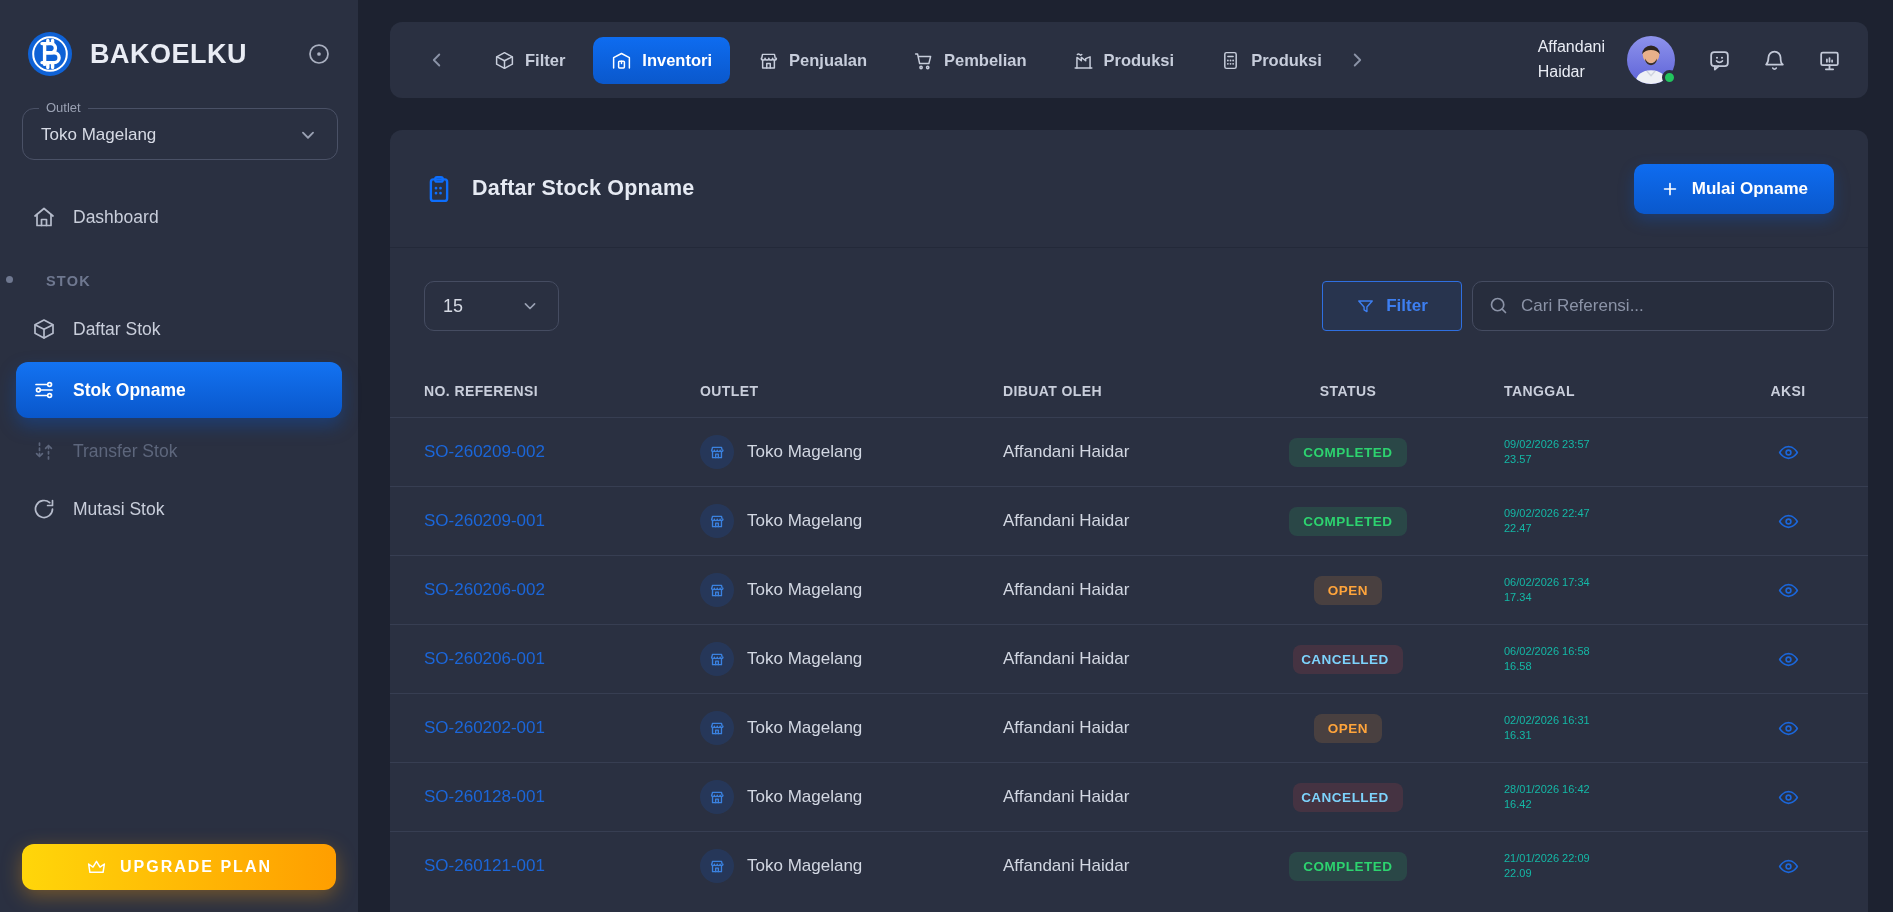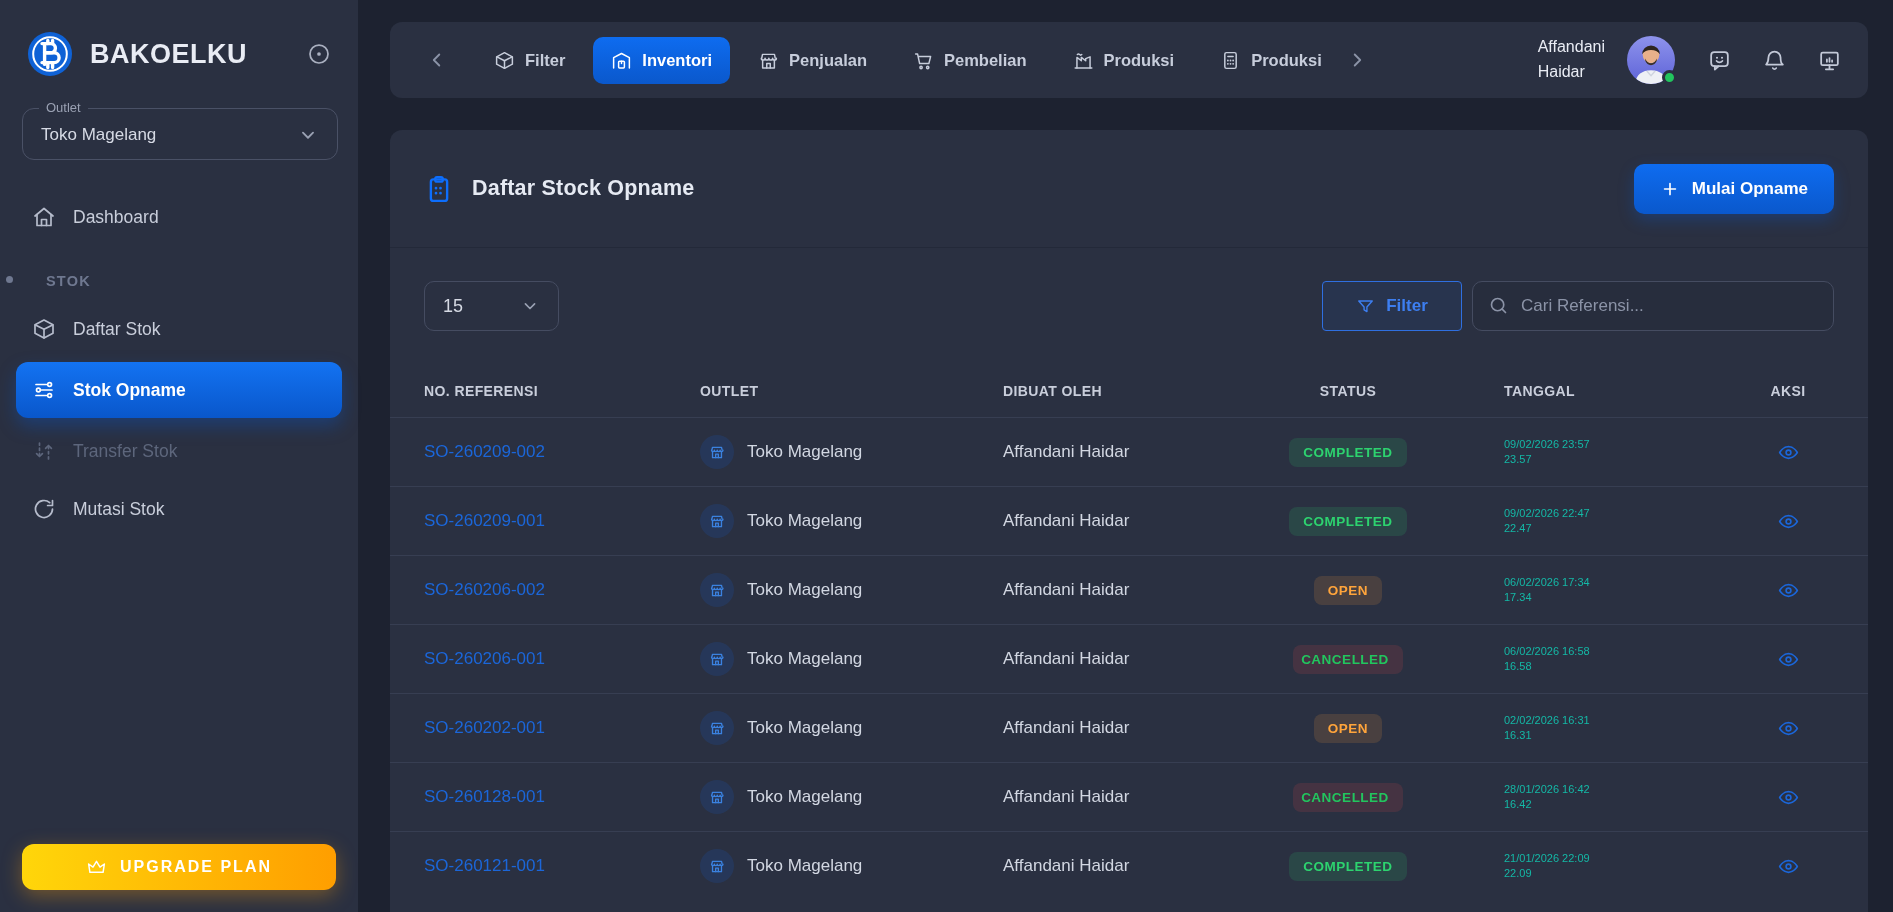--- a/index.html
+++ b/index.html
@@ -154,21 +154,21 @@
     background:rgba(13,110,253,.13); color:#3b82e0;
     display:flex; align-items:center; justify-content:center;
   }
   .created-cell { font-size:17px; color:#d2d7e2; }
   .badge {
     display:inline-block; padding:7px 14px; border-radius:8px;
     font-size:13.5px; font-weight:700; letter-spacing:.5px;
   }
   .st-completed { color:#2dd36f; background:rgba(45,211,111,.14); }
   .st-open      { color:#ffa43b; background:rgba(255,164,59,.15); }
-  .st-cancelled { color:#22c55e; background:rgba(255,77,77,.13);padding-left:8px; }
+  .st-cancelled { color:#7dd3fc; background:rgba(255,77,77,.13);padding-left:8px; }
   .date-cell { font-size:11px; color:#14b8a6; line-height:1.35; }
   .eye-btn { color:#1b66d9; cursor:pointer; background:none; border:none; padding:4px; }
 </style>
 </head>
 <body>
 
 <aside class="sidebar">
   <div class="logo-row">
     <span>
       <svg class="i" width="48" height="48" viewBox="0 0 24 24">

